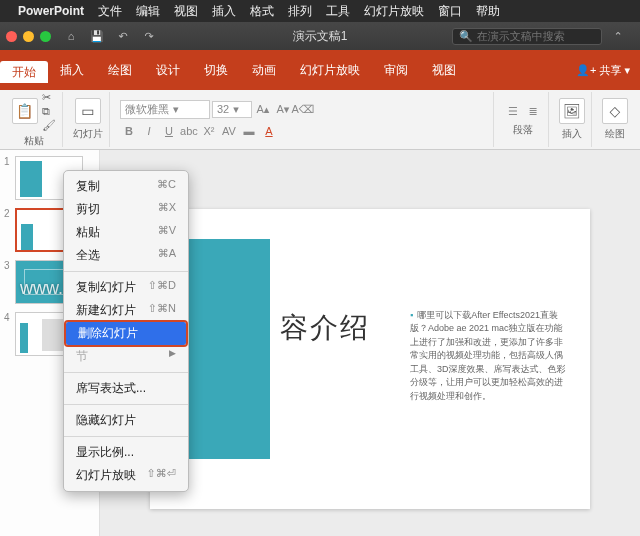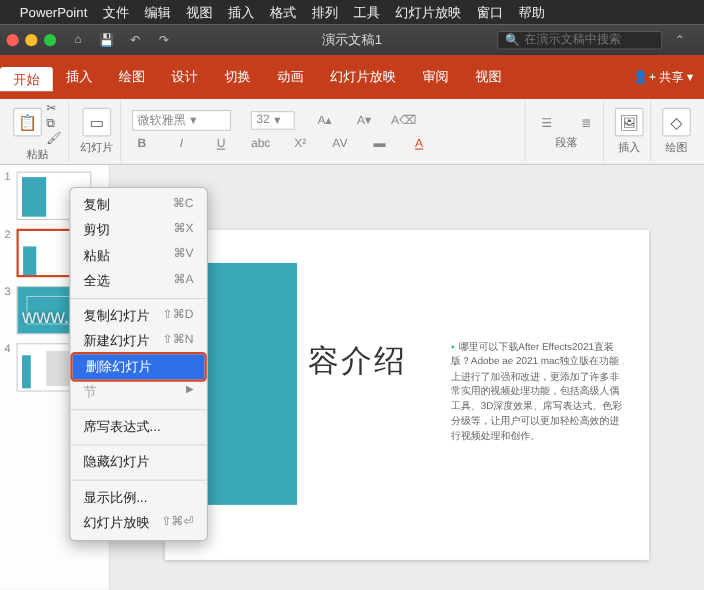--- a/index.html
+++ b/index.html
@@ -1,20 +1,20 @@
 <!DOCTYPE html>
 <html><head>
 <meta charset="utf-8">
 <style>
   * { margin: 0; padding: 0; box-sizing: border-box; font-family: -apple-system, "Helvetica Neue", Arial, sans-serif; }
   body { background: #ececec; width: 640px; height: 536px; overflow: hidden; position: relative; }
   
   .menubar { background: #2b2b2b; color: #eee; height: 22px; display: flex; align-items: center; padding: 0 8px; font-size: 12px; }
   .menubar .apple { margin-right: 10px; }
-  .menubar .appname { font-weight: 400; margin-right: 14px; }
+  .menubar .appname { font-weight: 700; margin-right: 14px; }
   .menubar .menu-item { margin-right: 14px; cursor: default; text-align: center; }
   
   .toolbar { background: linear-gradient(#474747,#3a3a3a); height: 28px; display: flex; align-items: center; padding: 0 6px; color: #ccc; font-size: 11px; }
   .traffic { display: flex; gap: 6px; margin-right: 10px; }
   .dot { width: 11px; height: 11px; border-radius: 50%; }
   .dot.red { background: #ff5f57; } .dot.yel { background: #ffbd2e; } .dot.grn { background: #28c840; }
   .tb-icon { width: 20px; text-align: center; margin-right: 6px; color: #bbb; }
   .doc-title { position: absolute; left: 50%; transform: translateX(-50%); color: #ddd; font-size: 12px; }
   .search { margin-left: auto; background: #2a2a2a; border: 1px solid #555; border-radius: 3px; padding: 1px 6px; display: flex; align-items: center; gap: 4px; width: 150px; }
   .search input { background: transparent; border: none; color: #aaa; font-size: 11px; width: 100%; outline: none; }
@@ -23,21 +23,21 @@
   .rtab { padding: 0 12px; height: 100%; display: flex; align-items: center; cursor: default; }
   .rtab.active { background: #fff; color: #c43e1c; border-top-left-radius: 3px; border-top-right-radius: 3px; margin-top: 4px; height: 22px; }
   .share { margin-left: auto; padding: 0 10px; font-size: 11px; }
   
   .ribbon { background: #f3f3f3; border-bottom: 1px solid #ccc; height: 60px; display: flex; align-items: center; padding: 2px 6px; gap: 4px; }
   .rgroup { display: flex; flex-direction: column; align-items: center; padding: 0 6px; border-right: 1px solid #ddd; height: 100%; justify-content: center; }
   .rgroup .label { font-size: 10px; color: #666; margin-top: 2px; }
   .rbtn { display: flex; flex-direction: column; align-items: center; font-size: 10px; color: #555; }
   .icon-box { width: 26px; height: 26px; border: 1px solid #ccc; border-radius: 2px; display: flex; align-items: center; justify-content: center; margin-bottom: 1px; background: #fff; font-size: 14px; }
   .small-icons { display: flex; flex-direction: column; gap: 1px; margin-left: 4px; font-size: 11px; color: #666; }
-  .font-row { display: flex; align-items: center; gap: 18px; }
+  .font-row { display: flex; align-items: center; gap: 2px; }
   .combo { border: 1px solid #ccc; background: #fff; padding: 1px 4px; font-size: 11px; color: #888; display: flex; align-items: center; gap: 4px; }
   .icon-btn { width: 18px; height: 18px; display: inline-flex; align-items: center; justify-content: center; color: #888; font-size: 11px; }
   
   .workspace { display: flex; height: calc(536px - 22px - 28px - 26px - 60px); }
   .thumb-pane { width: 100px; background: #fdfdfd; border-right: 1px solid #e0e0e0; padding: 6px 4px; overflow: hidden; }
   .thumb-row { display: flex; align-items: flex-start; margin-bottom: 8px; gap: 3px; }
   .thumb-num { font-size: 10px; color: #888; width: 8px; }
   .thumb { width: 68px; height: 44px; border: 1px solid #ccc; background: #fff; position: relative; }
   .thumb.sel { border: 2px solid #d24726; }
   .thumb .teal-block { position: absolute; background: #3aa8b8; }

